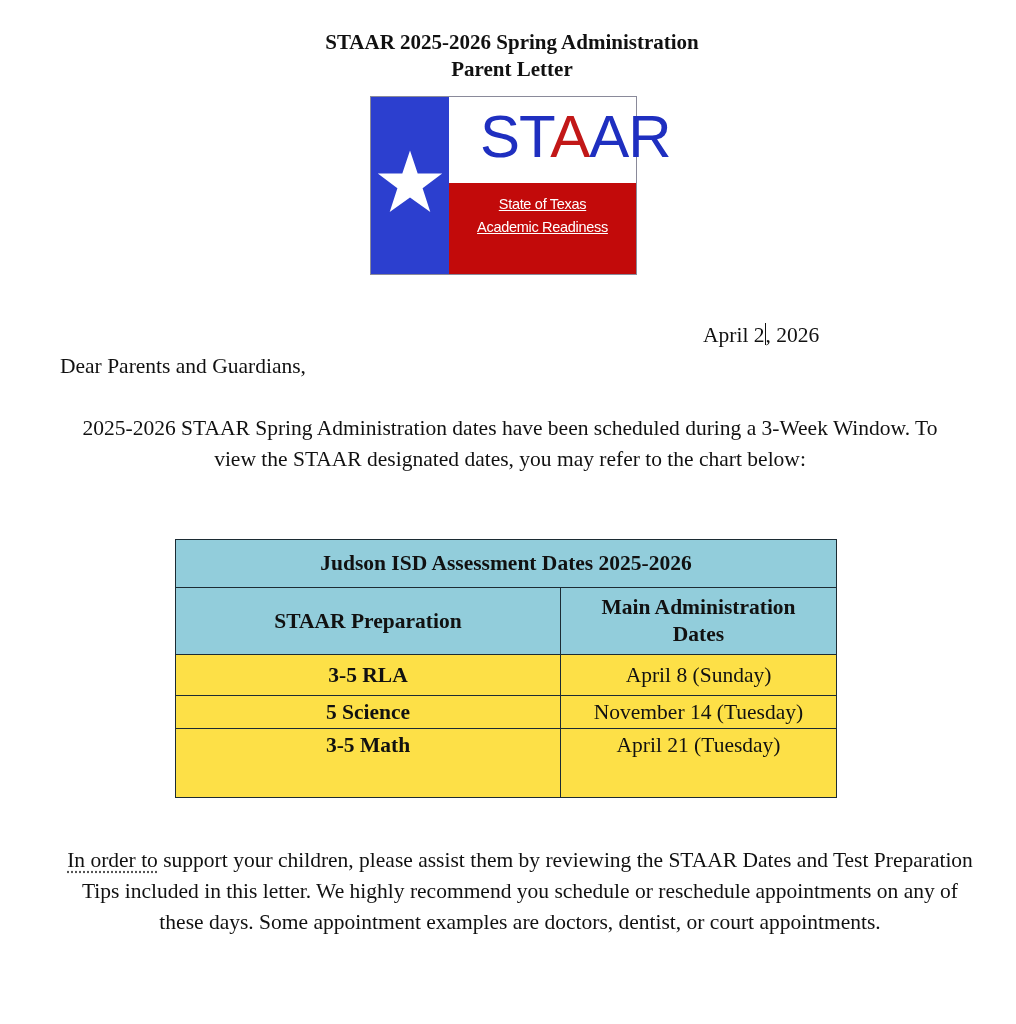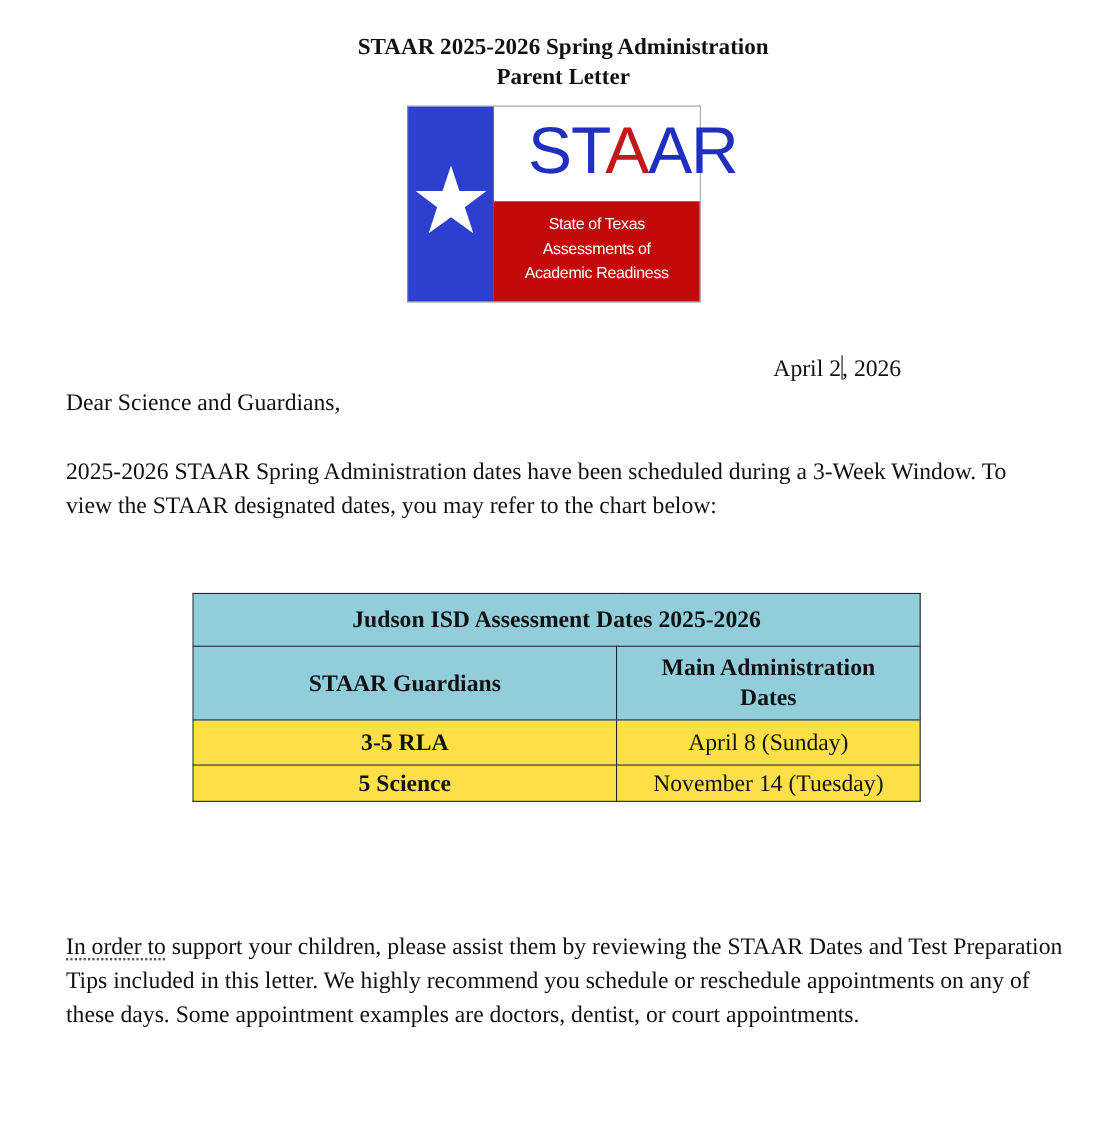--- a/index.html
+++ b/index.html
@@ -23,24 +23,24 @@
   .logo .red { position: absolute; left: 78px; top: 86px; right: 0; bottom: 0; background: #c20a0a; }
   .logo .star { position: absolute; left: 4px; top: 50px; width: 70px; height: 70px; }
   .logo .word {
     position: absolute; left: 84px; top: 12px; font-family: "Liberation Sans", "DejaVu Sans", sans-serif;
     font-size: 60px; line-height: 56px; color: #1f2fc0; letter-spacing: -1px; margin-left: 25px;
   }
   .logo .word .a1 { color: #c21818; }
   .logo .sub {
     position: absolute; left: 78px; right: 0; top: 96px; text-align: center;
     font-family: "Liberation Sans", "DejaVu Sans", sans-serif; font-size: 14.5px; line-height: 22.5px;
-    color: #fff; letter-spacing: -0.3px;
+    color: #fff; letter-spacing: -0.3px; text-decoration: underline;
   }
 
-  .body-text { position: absolute; font-size: 21.5px; line-height: 31px; }
+  .body-text { position: absolute; font-size: 21.5px; line-height: 31px; text-align: center; }
   .date { left: 703px; top: 320px; }
   .caret { display: inline-block; width: 1px; height: 22px; background: #111; vertical-align: -3px; }
   .salutation { left: 60px; top: 351px; }
   .para1 { left: 60px; top: 413px; width: 900px; }
   .para2 { left: 60px; top: 828px; width: 920px; margin-top: 17px; }
   .dotted { text-decoration: underline dotted #555; text-underline-offset: 4px; }
 
   table.dates {
     position: absolute; left: 175px; top: 539px; width: 662px; border-collapse: collapse;
     font-size: 21.5px;
@@ -63,46 +63,49 @@
 <div class="logo">
   <div class="blue"></div>
   <div class="white"></div>
   <div class="red"></div>
   <svg class="star" viewBox="0 0 100 100">
     <polygon points="50,5 61,38 96,38 68,59 79,93 50,72 21,93 32,59 4,38 39,38" fill="#ffffff"></polygon>
   </svg>
   <div class="word"><span>ST</span><span class="a1">A</span><span>AR</span></div>
   <div class="sub">
     <div>State of Texas</div>
-    <div>Assessments of</div>
     <div>Academic Readiness</div>
   </div>
 </div>
 
 <div class="body-text date"><span>April 2</span><span class="caret"></span><span>, 2026</span></div>
 
-<div class="body-text salutation">Dear Science and Guardians,</div>
+<div class="body-text salutation">Dear Parents and Guardians,</div>
 
 <div class="body-text para1">2025-2026 STAAR Spring Administration dates have been scheduled during a 3-Week Window. To view the STAAR designated dates, you may refer to the chart below:</div>
 
 <table class="dates">
   <tbody>
       <tr>
     <th class="caption" colspan="2">Judson ISD Assessment Dates 2025-2026</th>
   </tr>
   <tr>
-    <th class="colhead">STAAR Guardians</th>
+    <th class="colhead">STAAR Preparation</th>
     <th class="colhead">
           <div style="width:230px;margin:0 auto;">Main Administration Dates</div>
         </th>
   </tr>
   <tr class="row-1">
     <td class="assess">3-5 RLA</td>
     <td>April 8 (Sunday)</td>
   </tr>
   <tr class="row-2">
     <td class="assess">5 Science</td>
     <td>November 14 (Tuesday)</td>
   </tr>
+  <tr class="row-3">
+    <td class="assess">3-5 Math</td>
+    <td>April 21 (Tuesday)</td>
+  </tr>
 </tbody>
   </table>
 
 <div class="body-text para2"><span class="dotted">In order to</span><span> support your children, please assist them by reviewing the STAAR Dates and Test Preparation Tips included in this letter. We highly recommend you schedule or reschedule appointments on any of these days. Some appointment examples are doctors, dentist, or court appointments.</span></div>
 
 </body></html>

